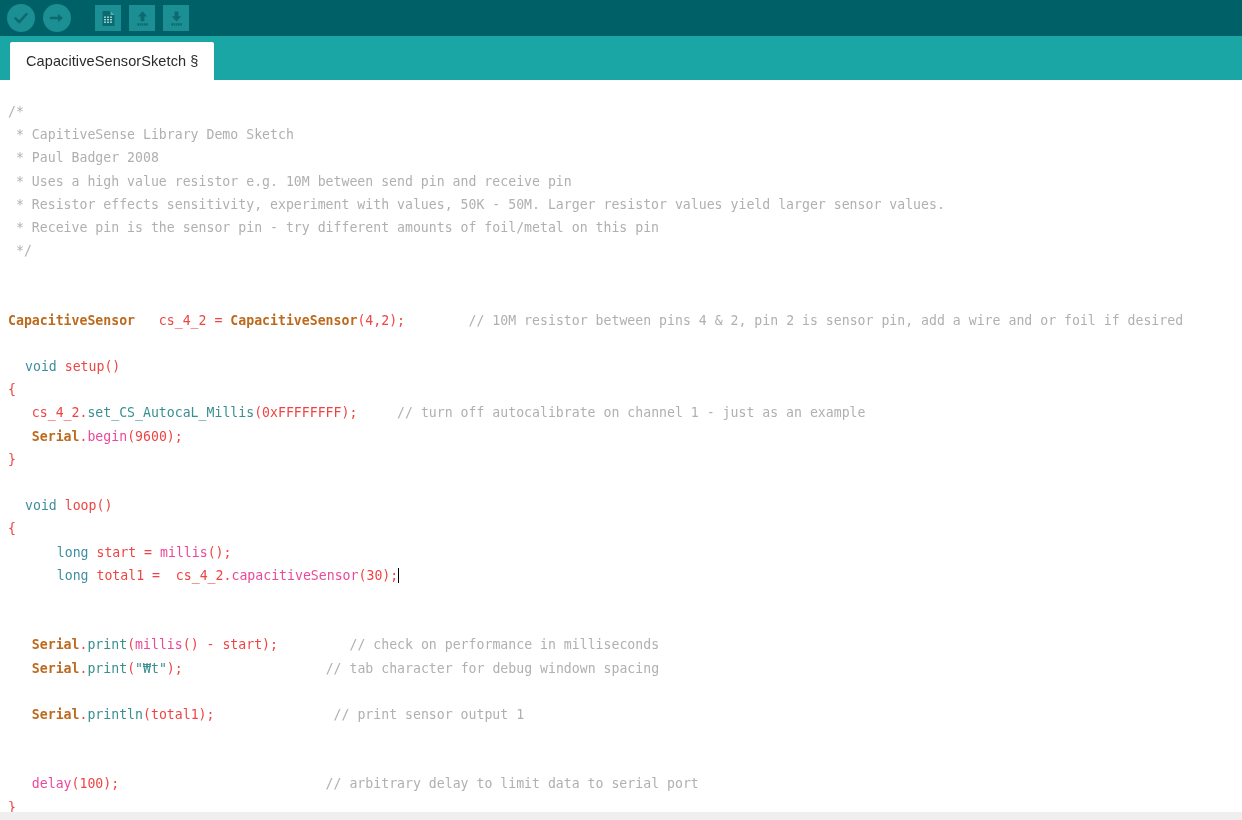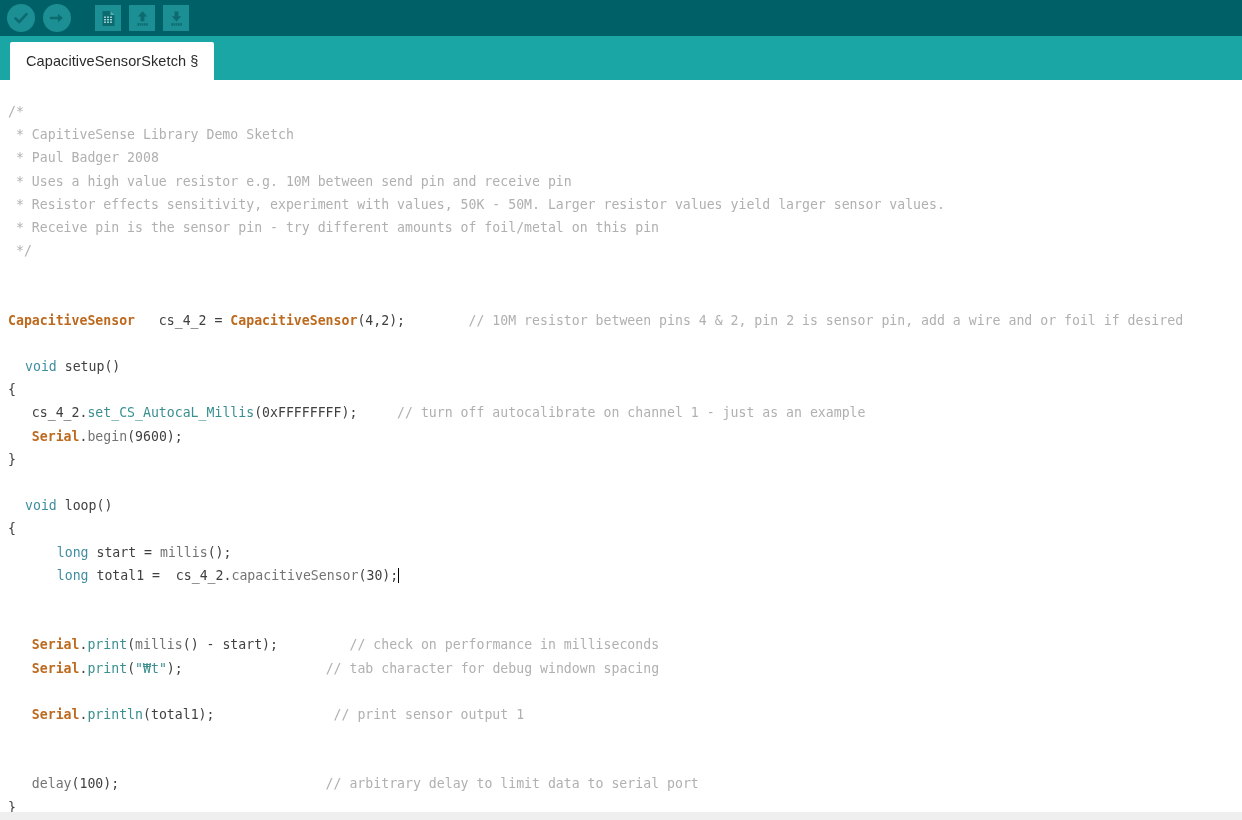--- a/index.html
+++ b/index.html
@@ -83,22 +83,22 @@
     color: #2b2b2b;
     letter-spacing: 0px;
   }
   #code .ln { display: block; height: 23.2px; }
 
   
   .cmt  { color: #b0b0b0; }
   .kw1  { color: #bd6a1f; font-weight: bold; }   
   .kw2  { color: #3f8ea0; margin-left: 17px; }                      
   .fn   { color: #3a8f90; margin-top: 12px; }                      
-  .fn2  { color: #737373; }                      
-  .plain{ color: #404040; }
+  .fn2  { color: #ec4899; }                      
+  .plain{ color: #ef4444; }
   .str  { color: #3a8f90; }
 
   
   .caret {
     display: inline-block;
     width: 1px;
     height: 15px;
     background: #000000;
     vertical-align: -3px;
   }

